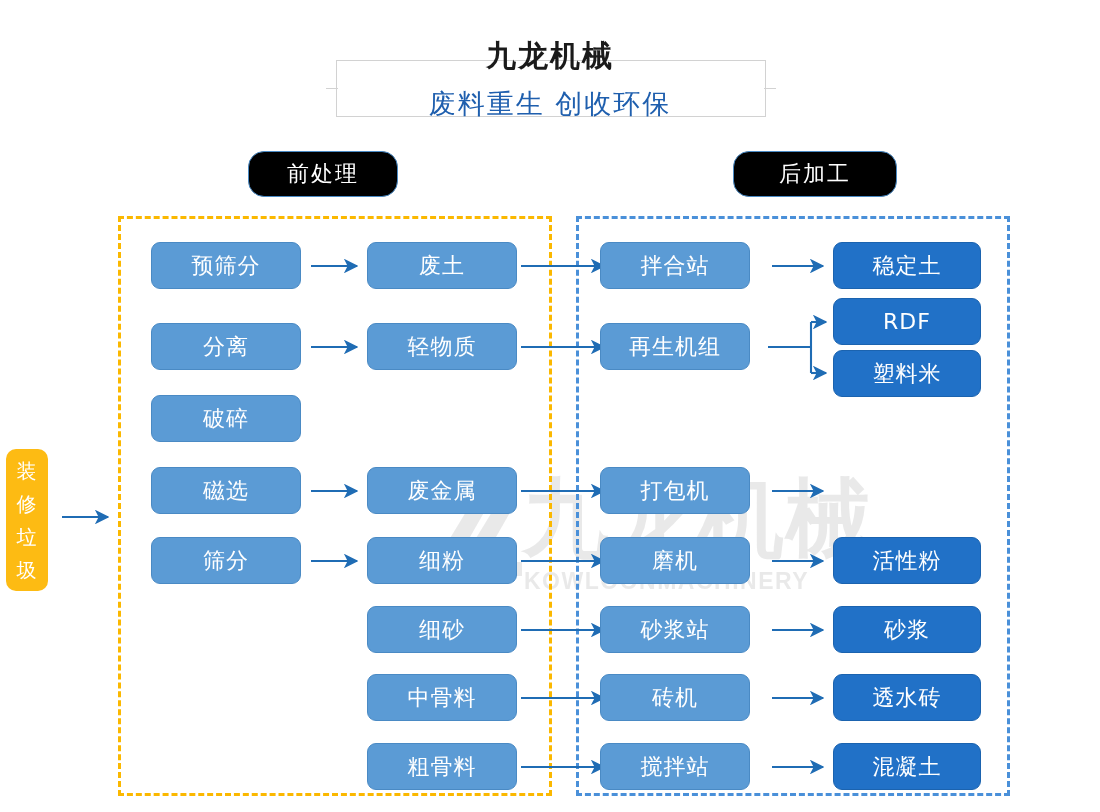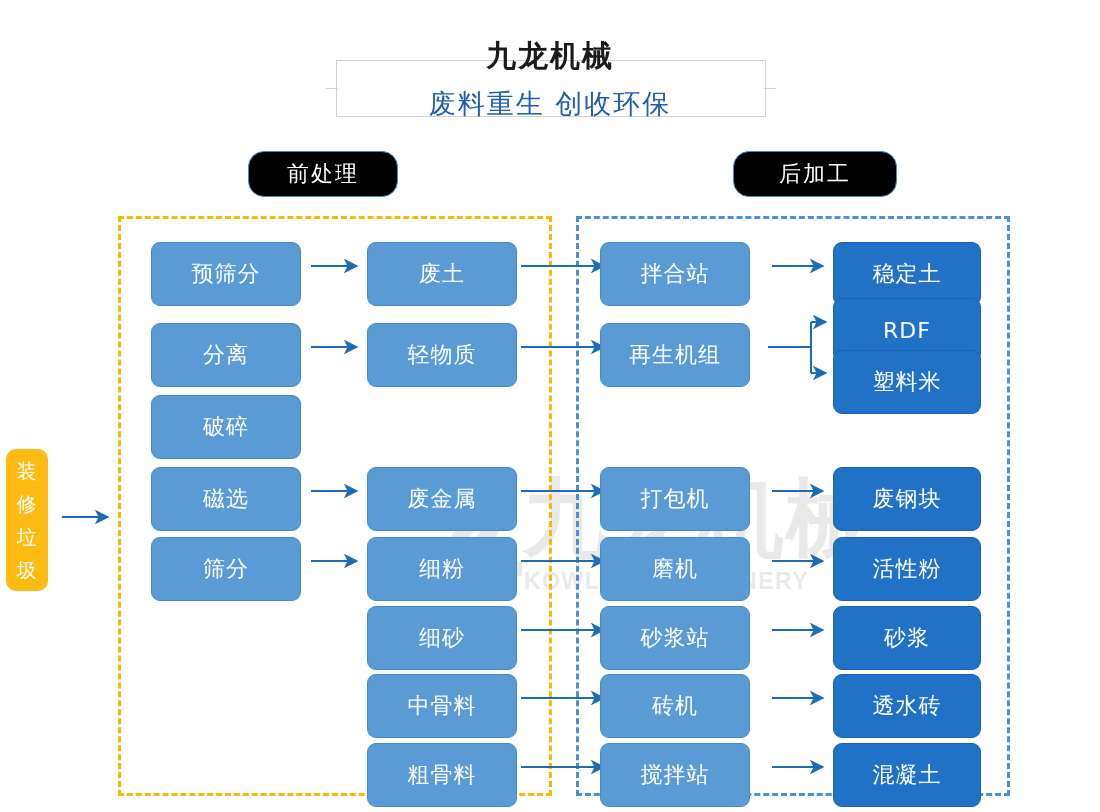--- a/index.html
+++ b/index.html
@@ -90,21 +90,21 @@
     background: transparent;
   }
   #region-pre  { left: 118px; top: 216px; width: 434px; height: 580px;
                  border: 3px dashed #fbb800; }
   #region-post { left: 576px; top: 216px; width: 434px; height: 580px;
                  border: 3px dashed #4a90d9; }
 
   
   .node {
     position: absolute;
-    height: 64px;
+    height: 47px;
     border-radius: 9px;
     display: flex; align-items: center; justify-content: center;
     color: #ffffff;
     font-size: 22px;
     letter-spacing: 1px;
     z-index: 5;
     font-family: "DejaVu Sans", "Liberation Sans", sans-serif;
     white-space: nowrap;
   }
   .node.light {
@@ -236,19 +236,18 @@
   <div class="node light col3" style="top:323px">再生机组</div>
   <div class="node light col3" style="top:467px">打包机</div>
   <div class="node light col3" style="top:537px">磨机</div>
   <div class="node light col3" style="top:606px">砂浆站</div>
   <div class="node light col3" style="top:674px">砖机</div>
   <div class="node light col3" style="top:743px">搅拌站</div>
 
   <div class="node dark col4" style="top:242px">稳定土</div>
   <div class="node dark col4" style="top:298px">RDF</div>
   <div class="node dark col4" style="top:350px">塑料米</div>
-  <div class="node dark col4" style="top:467px">废钢块</div>
   <div class="node dark col4" style="top:537px">活性粉</div>
   <div class="node dark col4" style="top:606px">砂浆</div>
   <div class="node dark col4" style="top:674px">透水砖</div>
   <div class="node dark col4" style="top:743px">混凝土</div>
 
 </div>
 
 </body></html>

